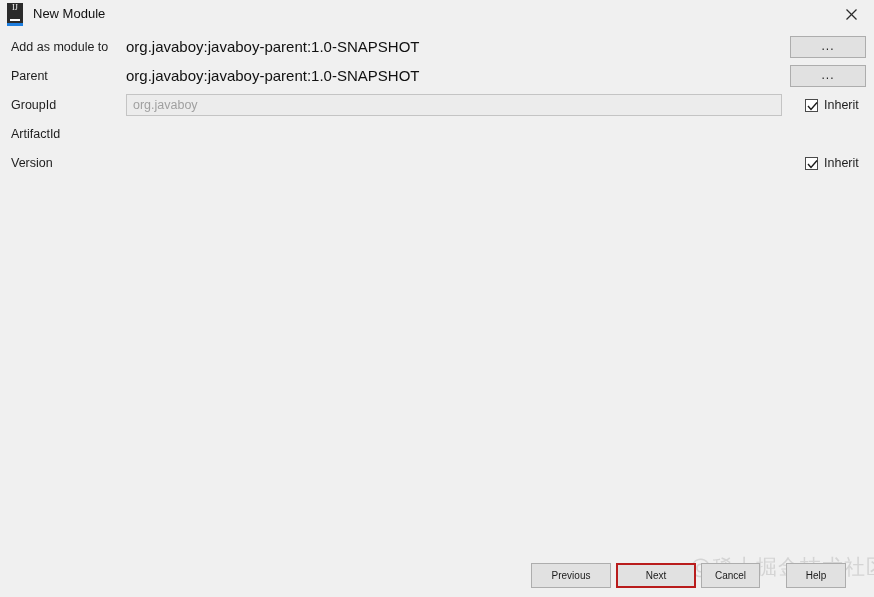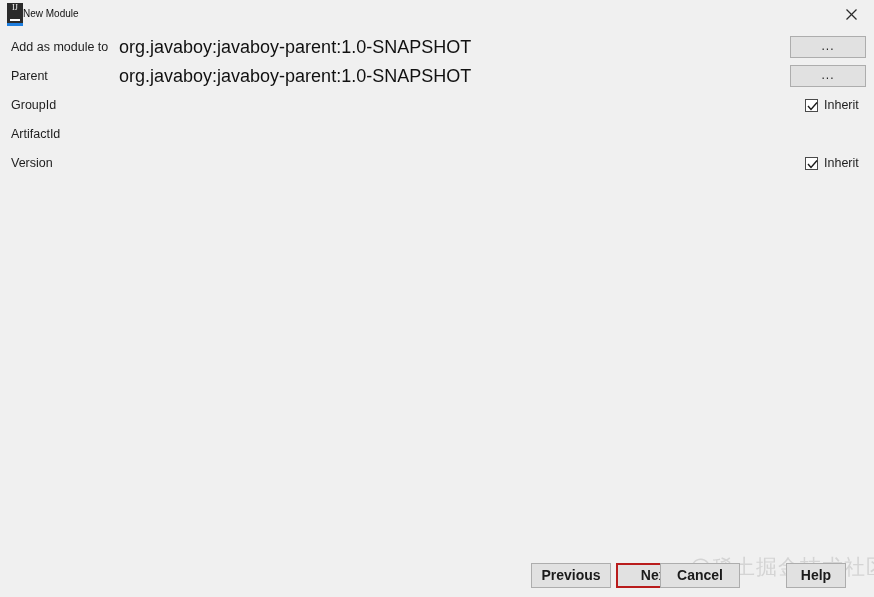--- a/index.html
+++ b/index.html
@@ -46,21 +46,22 @@
     letter-spacing: 0px;
   }
   .app-icon .bar {
     position: absolute;
     left: 3px; right: 3px;
     bottom: 2px;
     height: 2px;
     background: #ffffff;
   }
   .window-title {
-    font-size: 10px;
+    margin-left: 10px;
+    font-size: 13px;
     color: #111111;
     line-height: 28px;
   }
   .close-btn {
     position: absolute;
     right: 0; top: 0;
     width: 46px; height: 28px;
     display: flex;
     align-items: center;
     justify-content: center;
@@ -84,24 +85,24 @@
     position: absolute;
     left: 11px;
     top: 0;
     line-height: 22px;
     font-size: 12.5px;
     color: #1d1d1d;
     white-space: nowrap;
   }
   .row-static {
     position: absolute;
-    left: 119px;
+    left: 126px;
     top: 0;
     line-height: 22px;
-    font-size: 18px;
+    font-size: 15px;
     color: #111111;
     white-space: nowrap;
   }
 
   .field {
     position: absolute;
     left: 126px;
     top: 0;
     width: 656px;
     height: 22px;
@@ -184,26 +185,25 @@
     height: 26px;
   }
   .btn {
     position: absolute;
     top: 0;
     height: 25px;
     box-sizing: border-box;
     border: 1px solid #adadad;
     background: #e1e1e1;
     font-family: "Liberation Sans", sans-serif;
-    font-size: 14px;
+    font-size: 10px;
     color: #1b1b1b;
     text-align: center;
     line-height: 23px;
     cursor: default;
-    font-weight: bold;
   }
   .btn.focused {
     border: 2px solid #b91c1c;
     line-height: 21px;
   }
 
   
   .watermark {
     position: absolute;
     left: 690px;
@@ -242,20 +242,21 @@
   </div>
 
   <div class="row" style="top:37px;text-decoration:underline;">
     <div class="row-label">Parent</div>
     <div class="row-static">org.javaboy:javaboy-parent:1.0-SNAPSHOT</div>
     <div class="dots-btn">...</div>
   </div>
 
   <div class="row" style="top:66px;">
     <div class="row-label">GroupId</div>
+    <div class="field">org.javaboy</div>
     <div class="inherit">
       <span class="cbox">
         <svg width="11" height="11" viewBox="0 0 11 11">
             <polyline points="1,5 4,8.5 10,1.5" fill="none" stroke="#1a1a1a" stroke-width="1.4"></polyline>
           </svg>
       </span>
       <span class="inherit-label">Inherit</span>
     </div>
   </div>
 
@@ -275,15 +276,15 @@
     </div>
   </div>
 
 </div>
 
 <div class="watermark">@稀土掘金技术社区</div>
 
 <div class="buttonbar">
   <div class="btn" style="left:531px; width:80px;">Previous</div>
   <div class="btn focused" style="left:616px; width:80px;">Next</div>
-  <div class="btn" style="left:660px; width:80px;">Cancel</div>
+  <div class="btn" style="left:701px; width:59px;">Cancel</div>
   <div class="btn" style="left:786px; width:60px;">Help</div>
 </div>
 
 </body></html>

